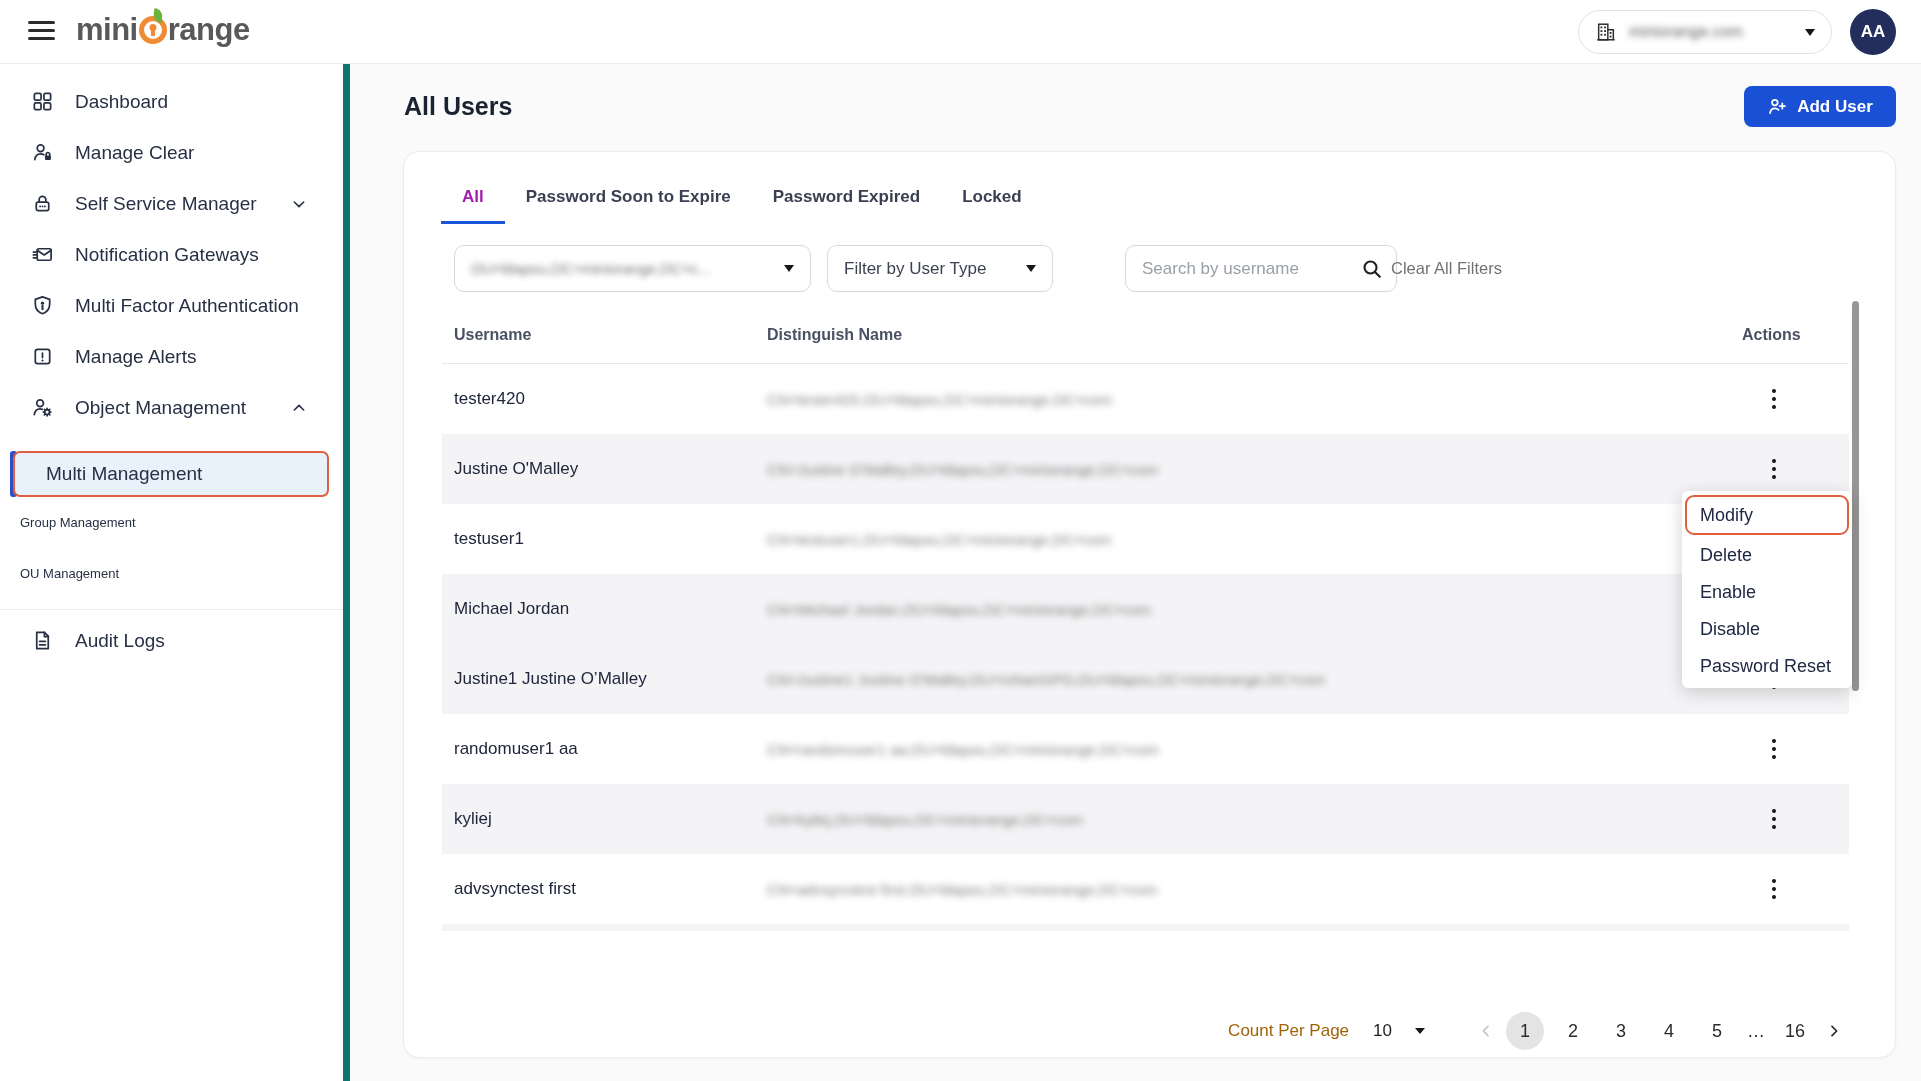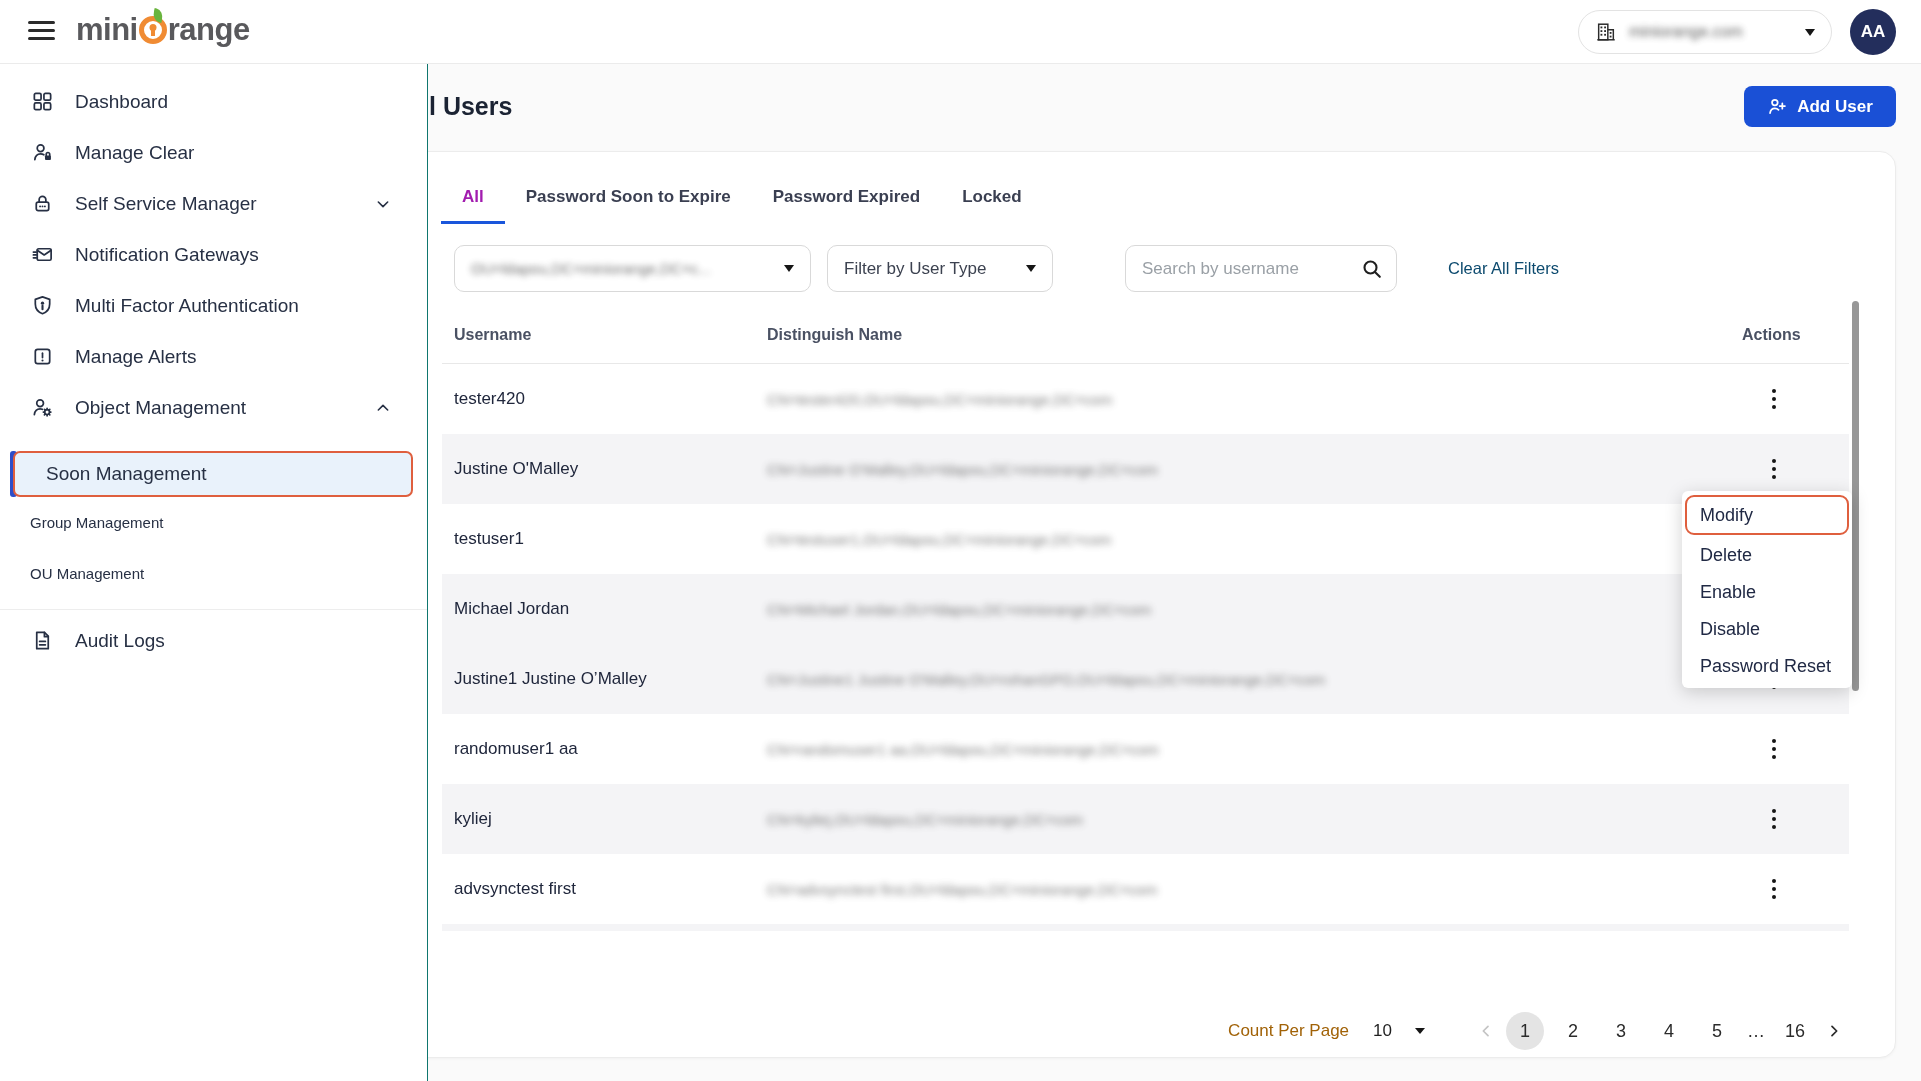--- a/index.html
+++ b/index.html
@@ -25,33 +25,33 @@
                  border:1px solid #e3e3e3; border-radius:22px; display:flex; align-items:center;
                  padding:0 16px; gap:12px; cursor:pointer; }
   .domain-text { font-size:16px; color:#3a3a3a; filter:blur(3px); opacity:.8; flex:1; white-space:nowrap; overflow:hidden; }
   .caret-down { width:0; height:0; border-left:5.5px solid transparent; border-right:5.5px solid transparent;
                 border-top:7px solid #161616; }
   .avatar { position:absolute; left:1850px; top:9px; width:46px; height:46px; border-radius:50%;
             background:#232e5c; color:#fff; font-size:17px; font-weight:700; display:flex;
             align-items:center; justify-content:center; cursor:pointer; }
 
   
-  .sidebar { position:absolute; top:64px; left:0; width:428px; height:1017px; background:#fff;
-             border-right:1px solid #0f766e; z-index:20; padding-top:12px; }
+  .sidebar { position:absolute; top:64px; left:0; width:350px; height:1017px; background:#fff;
+             border-right:7px solid #0f766e; z-index:20; padding-top:12px; }
   .nav-item { height:51px; display:flex; align-items:center; padding-left:31px; gap:21px;
               font-size:19px; color:#273044; cursor:pointer; position:relative; }
   .nav-item svg { flex:0 0 auto; }
   .nav-chevron { position:absolute; right:36px; }
   .subnav-selected { position:relative; margin:18px 14px 0 10px; height:46px; }
   .subnav-selected .accent { position:absolute; left:0; top:0; width:7px; height:46px;
                              background:#2d4ec9; border-radius:3px; }
   .subnav-selected .box { position:absolute; left:3px; right:0; top:0; height:46px; background:#e9f2fb;
                           border:2px solid #df5f3e; border-radius:7px; display:flex; align-items:center;
                           padding-left:31px; font-size:19px; color:#273044; cursor:pointer; }
-  .subnav-item { height:51px; display:flex; align-items:center; padding-left:30px; font-size:15px;
+  .subnav-item { height:51px; display:flex; align-items:center; padding-left:20px; font-size:13px;
                  color:#273044; cursor:pointer; }
   .subnav-item:first-of-type { margin-top:0; }
   .side-divider { border:none; border-top:1px solid #ededed; margin:10px 0 5px 0; }
 
   
   .page-title { position:absolute; left:404px; top:92px; font-size:25px; font-weight:700; color:#1b2333; }
   .add-user-btn { position:absolute; left:1744px; top:86px; width:152px; height:41px; background:#1a50d6;
                   border:none; border-radius:8px; color:#fff; font-size:17px; font-weight:700;
                   display:flex; align-items:center; justify-content:center; gap:9px; cursor:pointer;
                   font-family:"Liberation Sans", sans-serif; }
@@ -70,22 +70,22 @@
         display:flex; align-items:center; padding:0 16px; gap:10px; cursor:pointer; }
   .dd-ou { left:0; width:357px; }
   .dd-ou .dd-text { filter:blur(3px); opacity:.7; font-size:15px; color:#333; white-space:nowrap; overflow:hidden; flex:1; }
   .dd-type { left:373px; width:226px; }
   .dd-type .dd-text { font-size:17px; color:#3c4250; flex:1; white-space:nowrap; }
   .search-box { position:absolute; left:671px; top:0; width:272px; height:47px; border:1px solid #d9d9d9;
                 border-radius:10px; background:#fff; display:flex; align-items:center; padding:0 12px 0 16px; }
   .search-box input { border:none; outline:none; flex:1; min-width:0; font-size:17px; color:#333;
                       font-family:"Liberation Sans", sans-serif; background:transparent; }
   .search-box input::placeholder { color:#9aa0a6; }
-  .clear-filters { position:absolute; left:994px; top:0; height:47px; display:flex; align-items:center;
-                   font-size:16.5px; color:#0c4a6e; cursor:pointer; white-space:nowrap; }
+  .clear-filters { position:absolute; left:937px; top:0; height:47px; display:flex; align-items:center;
+                   font-size:16.5px; color:#737373; cursor:pointer; white-space:nowrap; }
 
   
   .thead { position:absolute; left:38px; top:154px; width:1407px; height:58px; border-bottom:1px solid #e8e8e8; }
   .thead span { position:absolute; top:50%; transform:translateY(-50%); font-size:16px; font-weight:700; color:#4a5163; }
   .th-username { left:12px; }
   .th-dn { left:325px; }
   .th-actions { left:1300px; }
   .tbody { position:absolute; left:38px; top:212px; width:1407px; }
   .trow { position:relative; height:70px; display:flex; align-items:center; }
   .trow.striped { background:#f4f4f6; }
@@ -225,21 +225,21 @@
     </svg>
     <span>Object Management</span>
     <svg class="nav-chevron" width="16" height="16" viewBox="0 0 24 24" fill="none" stroke="#273044" stroke-width="2.4" stroke-linecap="round" stroke-linejoin="round">
       <path d="M5 15l7-7 7 7"></path>
     </svg>
   </div>
 
   <div class="subnav-selected">
     <span class="accent"></span>
     <div class="box">
-      <span>Soon Management</span>
+      <span>Multi Management</span>
     </div>
   </div>
   <div class="subnav-item">
     <span>Group Management</span>
   </div>
   <div class="subnav-item">
     <span>OU Management</span>
   </div>
 
   <hr class="side-divider">

